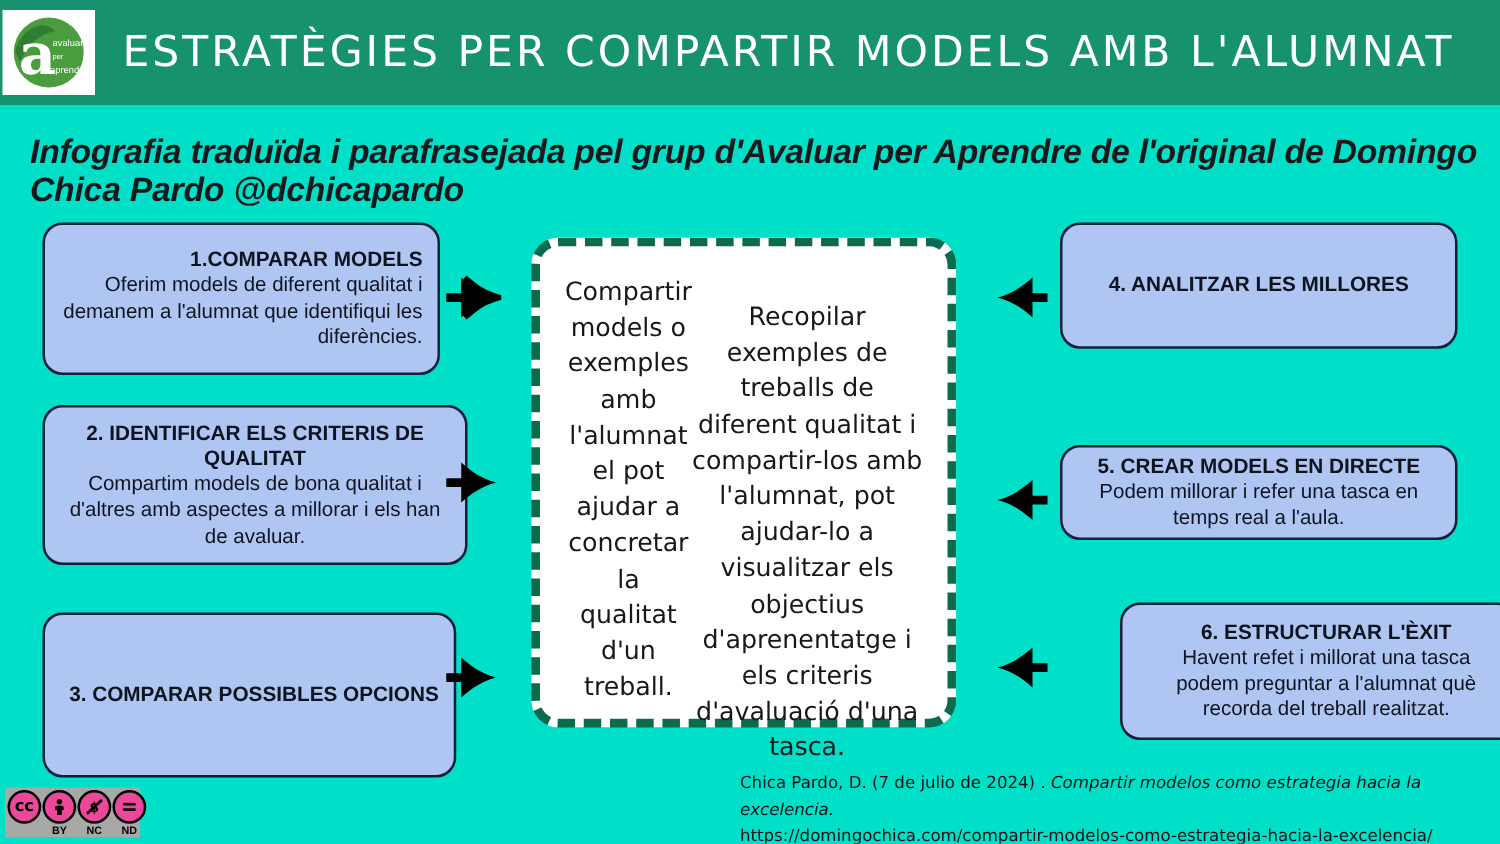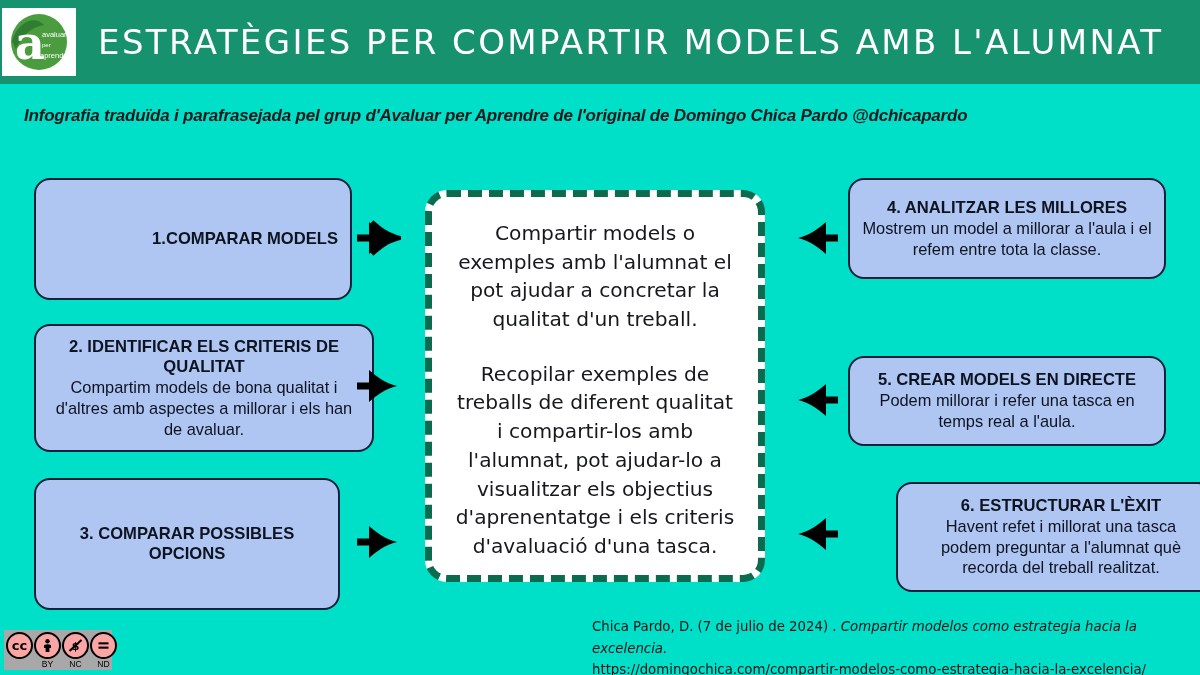--- a/index.html
+++ b/index.html
@@ -52,21 +52,21 @@
   }
 
   
   #subtitle {
     position: absolute;
     left: 24px;
     top: 106px;
     width: 1160px;
     font-style: italic;
     font-weight: 600;
-    font-size: 17px;
+    font-size: 27px;
     color: #17191c;
     letter-spacing: -0.2px;
     font-family: "Liberation Sans", sans-serif;
   }
 
   
   .step-box {
     position: absolute;
     box-sizing: border-box;
     background: #afc5f2;
@@ -86,44 +86,44 @@
     font-weight: bold;
     font-size: 16.6px;
     line-height: 1.22;
   }
   .step-body {
     font-weight: 400;
   }
 
   #box1 { left: 34px;  top: 178px; width: 318px; height: 122px; text-align: right; }
   #box2 { left: 34px;  top: 324px; width: 340px; height: 128px; }
-  #box3 { left: 34px;  top: 478px; width: 306px; height: 132px; }
+  #box3 { left: 34px;  top: 490px; width: 331px; height: 132px; align-items: flex-end; }
   #box4 { left: 848px; top: 178px; width: 318px; height: 101px; }
-  #box5 { left: 848px; top: 356px; width: 318px; height: 90px; }
+  #box5 { left: 848px; top: 356px; width: 318px; height: 76px; }
   #box6 { left: 896px; top: 482px; width: 318px; height: 110px; padding-left: 24px; }
 
   
   #center-box {
     position: absolute;
     box-sizing: border-box;
     left: 425px;
     top: 190px;
     width: 340px;
     height: 392px;
     background: #ffffff;
     border: 7px dashed #0c6b4f;
     border-radius: 22px;
     padding: 16px 20px 10px 20px;
     text-align: center;
     color: #16181b;
     font-size: 20.2px;
     line-height: 1.42;
     font-family: "DejaVu Sans", sans-serif;
     display: flex;
-    flex-direction: column;
+    flex-direction: row;
     justify-content: flex-start;
   }
   #center-p1 { margin: 6px 0 0 0; }
   #center-p2 { margin: 26px 0 12px 0; }
 
   
   .arrow {
     position: absolute;
     width: 46px;
     height: 40px;
@@ -165,33 +165,33 @@
   .cc-mark {
     display: flex;
     flex-direction: column;
     align-items: center;
     margin-right: 1px;
   }
   .cc-circle {
     width: 27px; height: 27px;
     border-radius: 50%;
     border: 2.6px solid #000;
-    background: #fca5a5;
+    background: #ec4899;
     display: flex;
     align-items: center;
     justify-content: center;
     box-sizing: border-box;
     font-weight: bold;
     font-size: 13px;
     color: #000;
     font-family: "DejaVu Sans", sans-serif;
   }
   .cc-label {
     font-size: 8.6px;
-    font-weight: normal;
+    font-weight: bold;
     color: #000;
     line-height: 1;
     margin-top: 1px;
     font-family: "Liberation Sans", sans-serif;
   }
   .cc-spacer { height: 9px; }
 </style>
 </head>
 <body>
 
@@ -208,34 +208,34 @@
         <text x="34" y="47" font-family="Liberation Sans, sans-serif" font-size="7.5" fill="#ffffff">aprendre</text>
       </svg>
     </div>
     <div id="header-title">ESTRATÈGIES PER COMPARTIR MODELS AMB L'ALUMNAT</div>
   </div>
 
   <div id="subtitle">Infografia traduïda i parafrasejada pel grup d'Avaluar per Aprendre de l'original de Domingo Chica Pardo @dchicapardo</div>
 
   <div class="step-box" id="box1">
     <div class="step-title">1.COMPARAR MODELS</div>
+    <div class="step-body">Oferim models de diferent qualitat i demanem a l'alumnat que identifiqui les diferències.</div>
   </div>
 
   <div class="step-box" id="box2">
     <div class="step-title">2. IDENTIFICAR ELS CRITERIS DE QUALITAT</div>
     <div class="step-body">Compartim models de bona qualitat i d'altres amb aspectes a millorar i els han de avaluar.</div>
   </div>
 
   <div class="step-box" id="box3">
     <div class="step-title">3. COMPARAR POSSIBLES OPCIONS</div>
   </div>
 
   <div class="step-box" id="box4">
     <div class="step-title">4. ANALITZAR LES MILLORES</div>
-    <div class="step-body">Mostrem un model a millorar a l'aula i el refem entre tota la classe.</div>
   </div>
 
   <div class="step-box" id="box5">
     <div class="step-title">5. CREAR MODELS EN DIRECTE</div>
     <div class="step-body">Podem millorar i refer una tasca en temps real a l'aula.</div>
   </div>
 
   <div class="step-box" id="box6">
     <div class="step-title">6. ESTRUCTURAR L'ÈXIT</div>
     <div class="step-body">Havent refet i millorat una tasca podem preguntar a l'alumnat què recorda del treball realitzat.</div>

